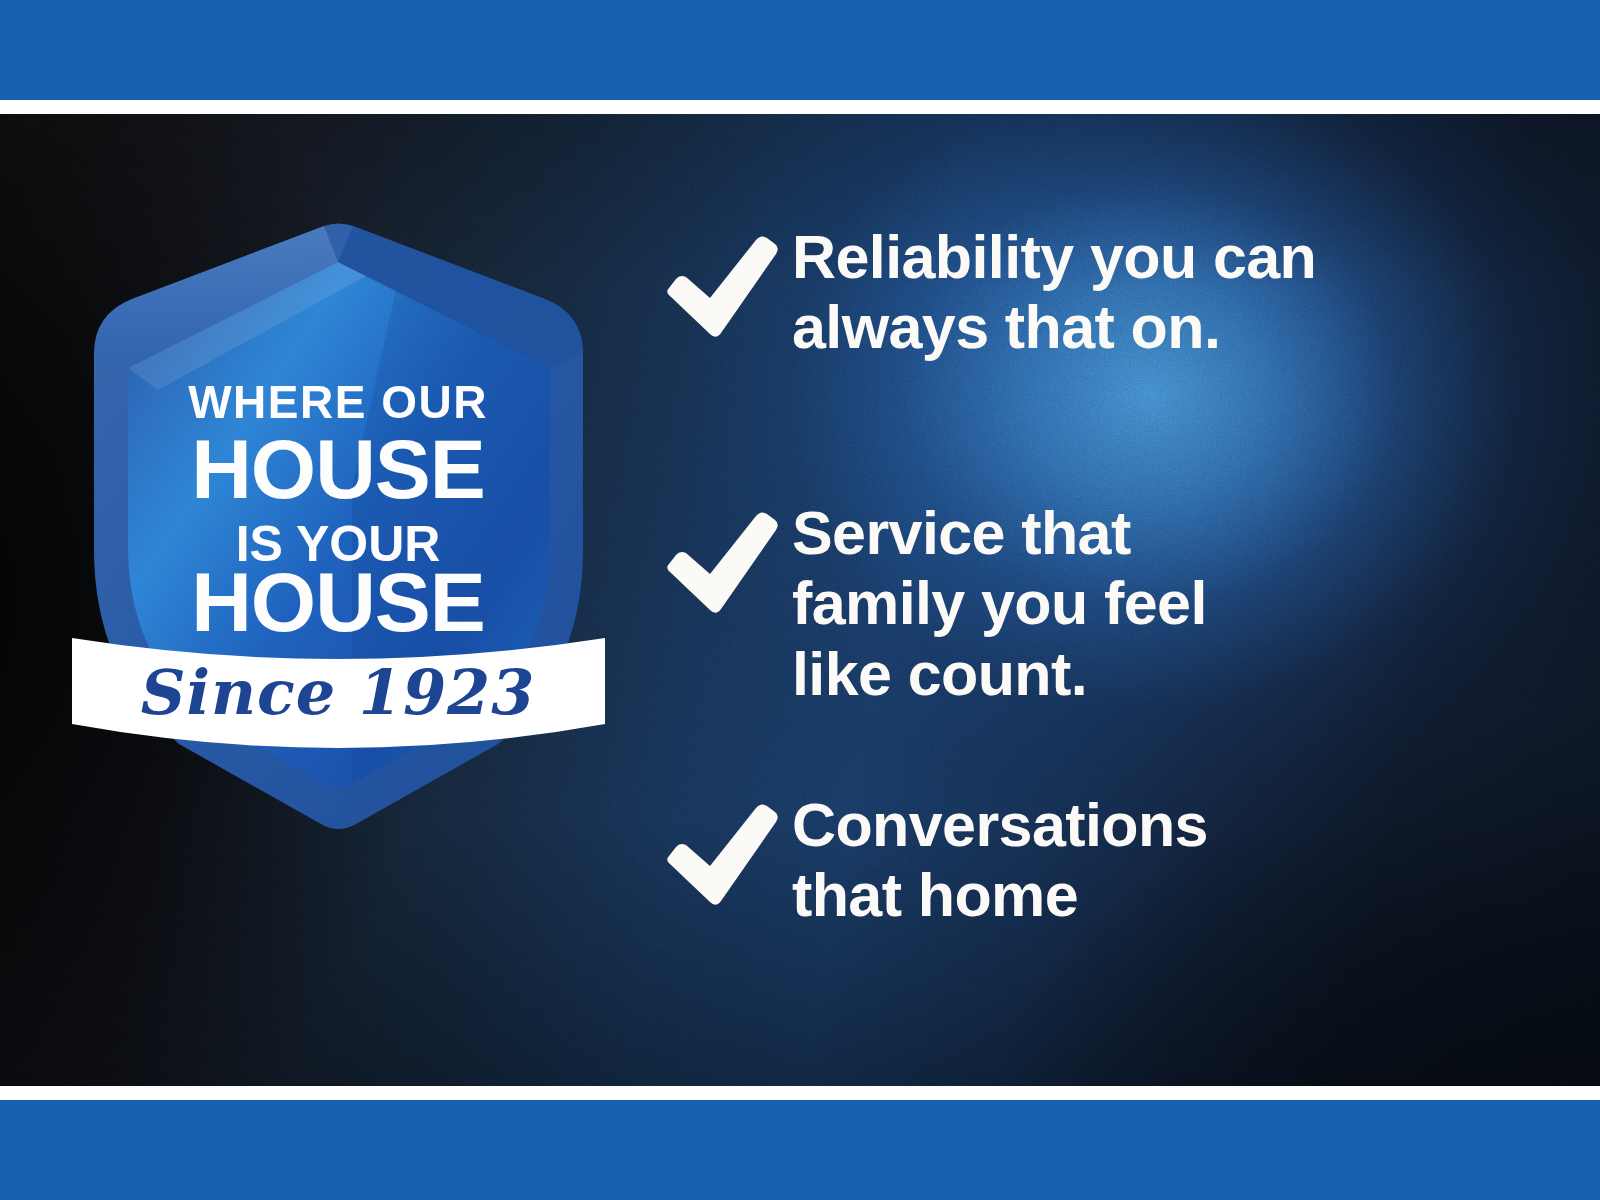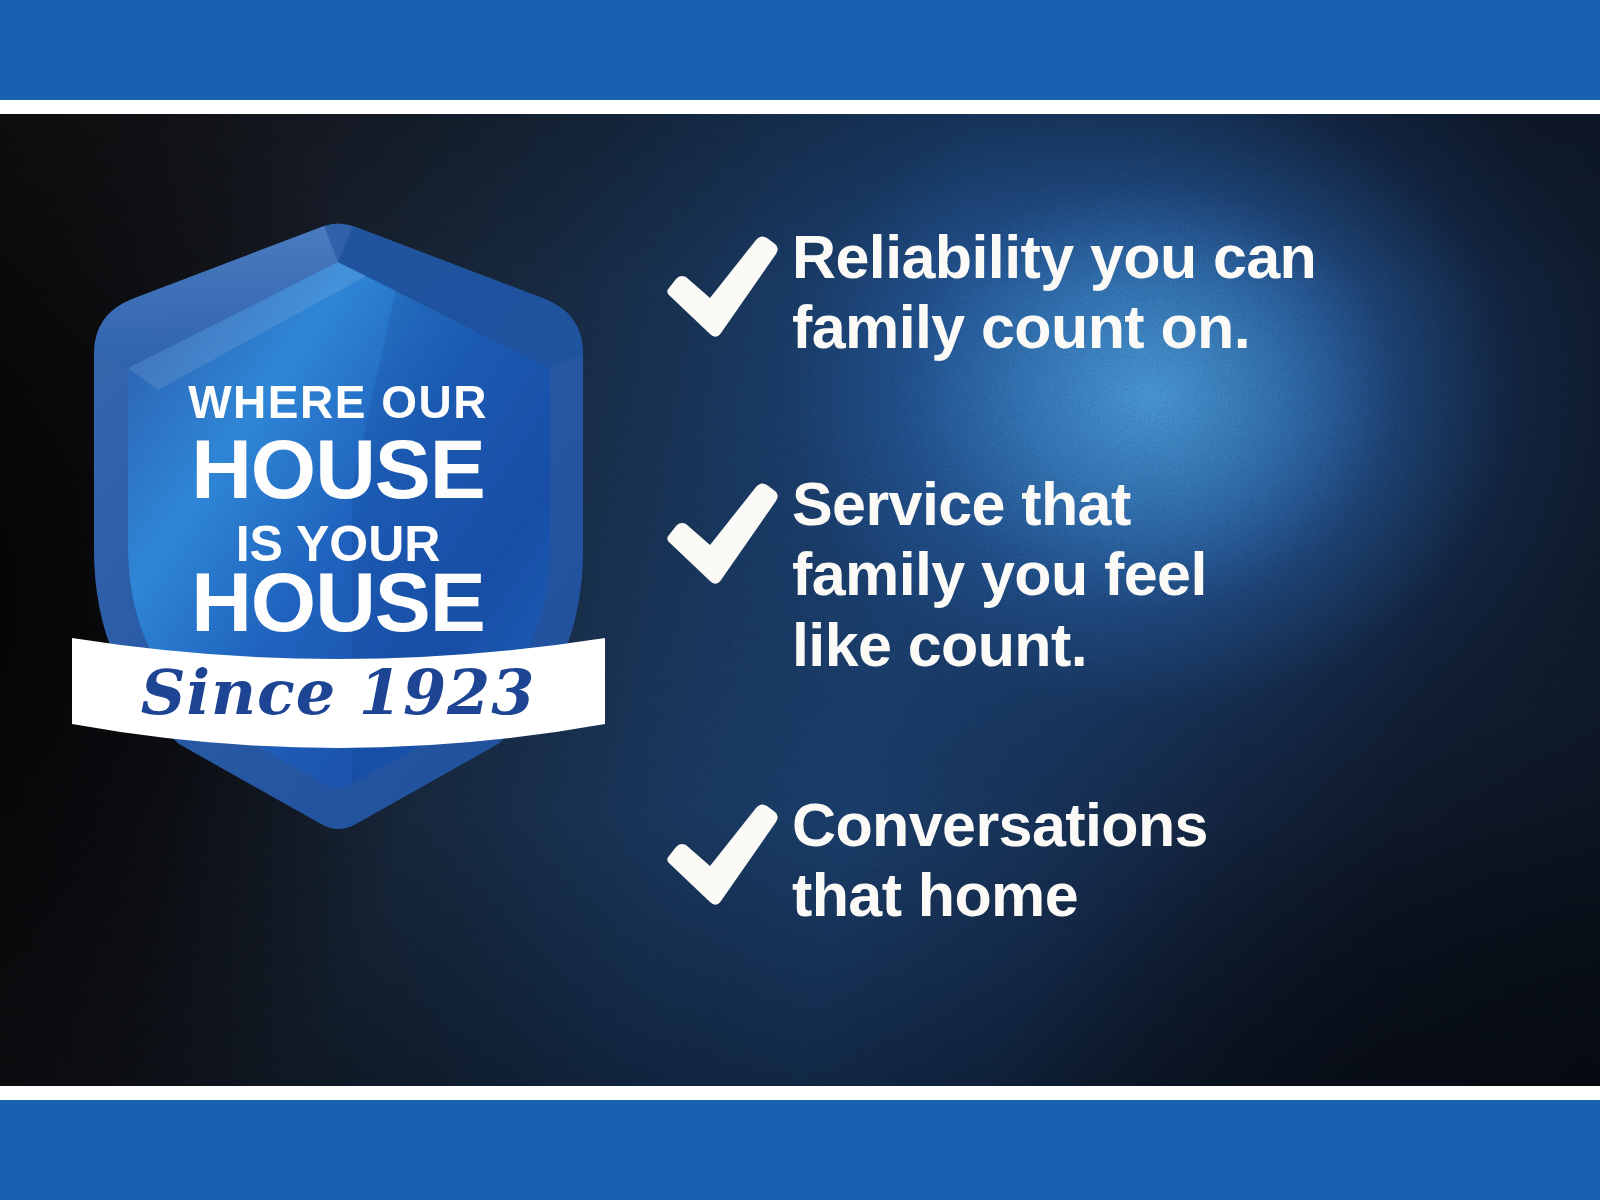--- a/index.html
+++ b/index.html
@@ -96,21 +96,21 @@
   }
 
   
   #bullets{
     position:absolute;
     left:660px;top:114px;
     width:880px;height:972px;margin-top:16px;
   }
   .bullet{position:absolute;left:0;display:flex;align-items:flex-start;}
   #bullet-0{top:96px;}
-  #bullet-1{top:343px;justify-content:flex-end;}
+  #bullet-1{top:372px;justify-content:flex-end;}
   #bullet-2{top:664px;}
 
   .check-wrap{
     width:132px;flex:0 0 132px;
     padding-top:8px;
   }
   .check-wrap svg{display:block;width:118px;height:112px;}
 
   .bullet-text{
     color:#fbfaf7;
@@ -206,21 +206,21 @@
 
   <div id="bullets">
 
     <div class="bullet" id="bullet-0">
       <div class="check-wrap">
         <svg viewBox="0 0 118 112" xmlns="http://www.w3.org/2000/svg">
           <path d="M9,54 L16,45 Q20,40 26,43 L50,64 L96,6 Q101,0 107,4 L115,10 Q120,14 116,20
                    L61,99 Q56,106 50,100 L10,62 Q5,58 9,54 Z" fill="#FBFAF7"></path>
         </svg>
       </div>
-      <div class="bullet-text"><span style="display:block">Reliability you can</span><span style="display:block">family count on.</span></div>
+      <div class="bullet-text"><span style="display:block">Reliability you can</span><span style="display:block">always that on.</span></div>
     </div>
 
     <div class="bullet" id="bullet-1">
       <div class="check-wrap">
         <svg viewBox="0 0 118 112" xmlns="http://www.w3.org/2000/svg">
           <path d="M9,54 L16,45 Q20,40 26,43 L50,64 L96,6 Q101,0 107,4 L115,10 Q120,14 116,20
                    L61,99 Q56,106 50,100 L10,62 Q5,58 9,54 Z" fill="#FBFAF7"></path>
         </svg>
       </div>
       <div class="bullet-text"><span style="display:block">Service that</span><span style="display:block">family you feel</span><span style="display:block">like count.</span></div>

